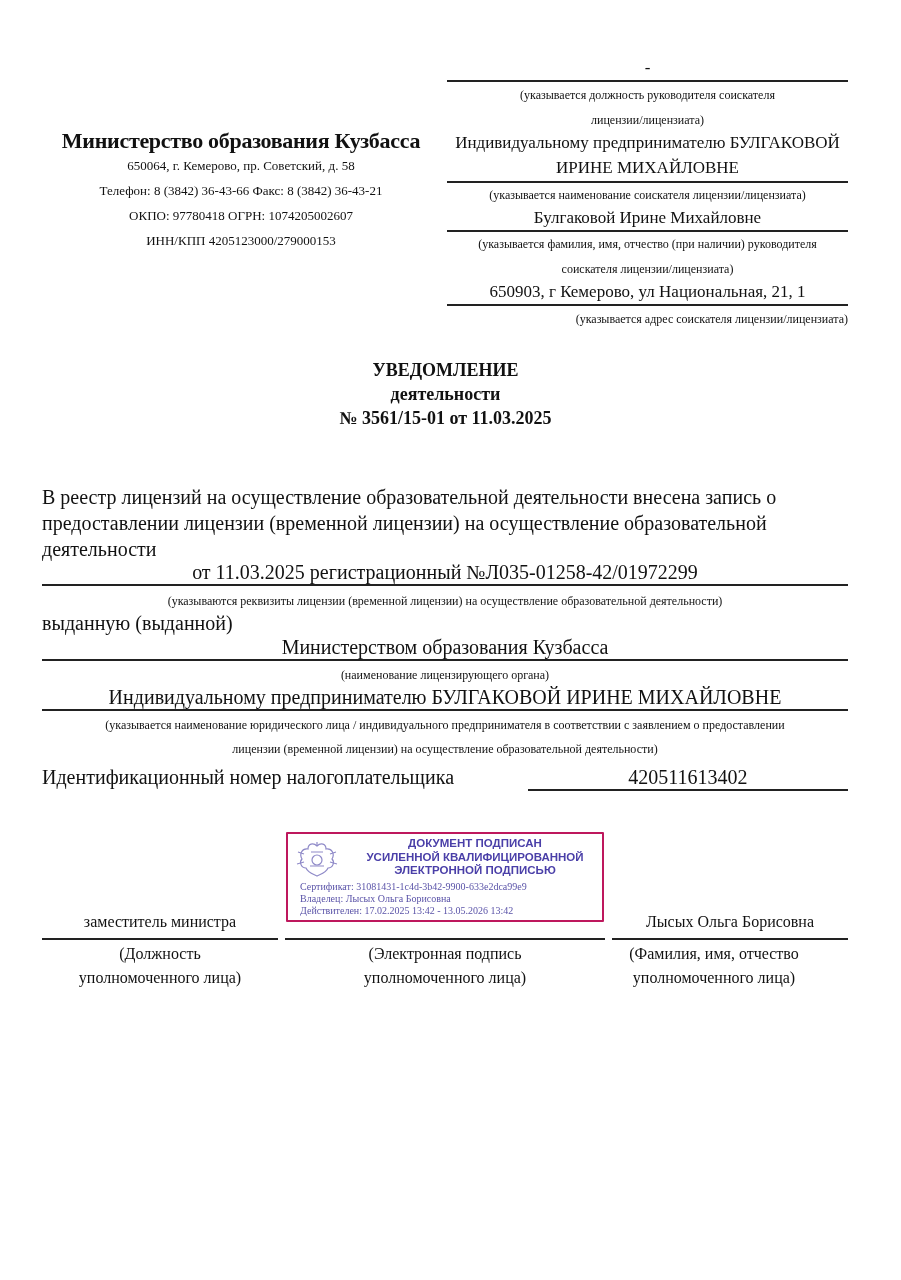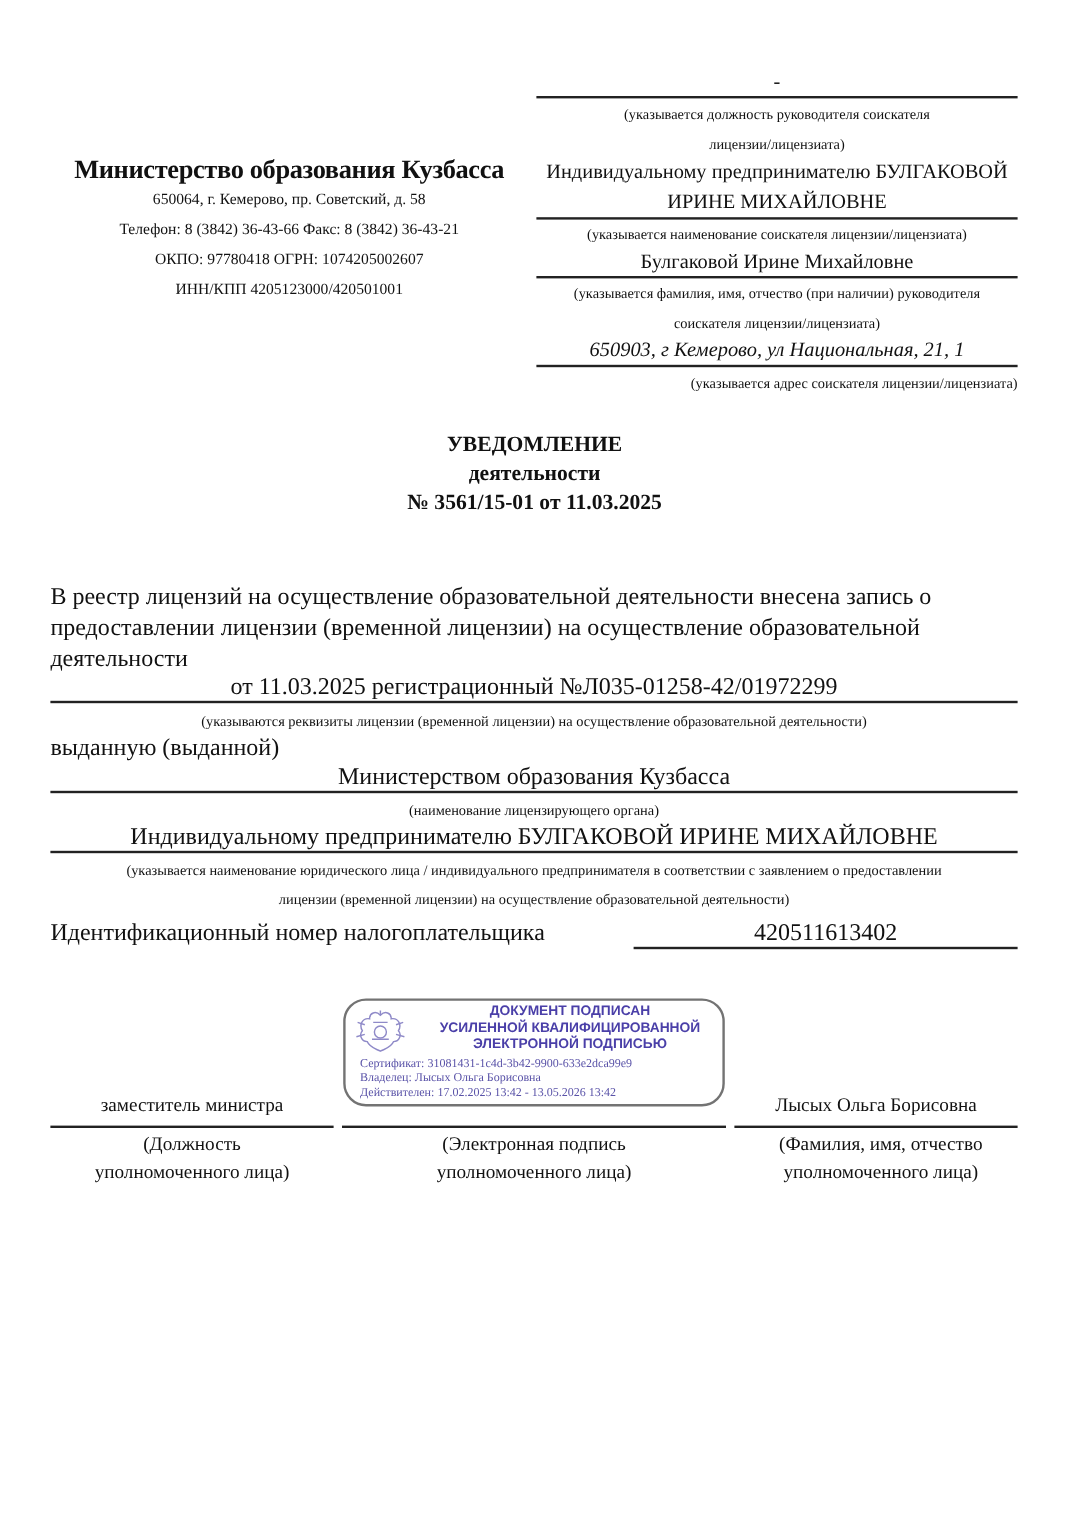--- a/index.html
+++ b/index.html
@@ -18,49 +18,49 @@
     .hr-val { left: 447px; width: 401px; font-size: 17px; }
 
     
     #doc-title { left: 40px; width: 811px; top: 358px; font-size: 18px; font-weight: bold; line-height: 24px; }
 
     
     .body-txt { font-size: 20px; }
     .hint { font-size: 12px; }
 
     
-    #stamp { left: 286px; top: 832px; width: 314px; height: 86px; border: 2px solid #737373; border-radius: 19px; background: #fff; }
+    #stamp { left: 286px; top: 832px; width: 314px; height: 86px; border: 2px solid #be185d; border-radius: 1px; background: #fff; }
     #stamp-head { left: 60px; top: 3px; width: 254px; color: #4a3fa8; font-family: "Liberation Sans", "DejaVu Sans", sans-serif; font-weight: bold; font-size: 11.5px; line-height: 13.5px; }
     .stamp-line { left: 12px; font-size: 10px; color: #5a53a8; }
     #emblem { left: 8px; top: 6px; width: 42px; height: 40px; }
 
     .sig-col { font-size: 16px; line-height: 24px; }
   </style>
 </head>
 <body>
 
 <div class="abs c" id="org-name">Министерство образования Кузбасса</div>
 <div class="abs c org-info" style="top:158px;">650064, г. Кемерово, пр. Советский, д. 58</div>
 <div class="abs c org-info" style="top:183px;">Телефон: 8 (3842) 36-43-66 Факс: 8 (3842) 36-43-21</div>
 <div class="abs c org-info" style="top:208px;">ОКПО: 97780418 ОГРН: 1074205002607</div>
-<div class="abs c org-info" style="top:233px;">ИНН/КПП 4205123000/420501001</div>
+<div class="abs c org-info" style="top:233px;">ИНН/КПП 4205123000/279000153</div>
 
 <div class="abs c hr-val" style="top:58px;">-</div>
 <div class="line" style="left:447px; width:401px; top:80px;"></div>
 <div class="abs c hr-small" style="top:88px;">(указывается должность руководителя соискателя</div>
 <div class="abs c hr-small" style="top:113px;">лицензии/лицензиата)</div>
 <div class="abs c hr-val" style="top:133px;">Индивидуальному предпринимателю БУЛГАКОВОЙ</div>
 <div class="abs c hr-val" style="top:158px;">ИРИНЕ МИХАЙЛОВНЕ</div>
 <div class="line" style="left:447px; width:401px; top:181px;"></div>
 <div class="abs c hr-small" style="top:188px;">(указывается наименование соискателя лицензии/лицензиата)</div>
 <div class="abs c hr-val" style="top:208px;">Булгаковой Ирине Михайловне</div>
 <div class="line" style="left:447px; width:401px; top:230px;"></div>
 <div class="abs c hr-small" style="top:237px;">(указывается фамилия, имя, отчество (при наличии) руководителя</div>
 <div class="abs c hr-small" style="top:262px;">соискателя лицензии/лицензиата)</div>
-<div class="abs c hr-val" style="top:282px;font-style:italic;">650903, г Кемерово, ул Национальная, 21, 1</div>
+<div class="abs c hr-val" style="top:282px;">650903, г Кемерово, ул Национальная, 21, 1</div>
 <div class="line" style="left:447px; width:401px; top:304px;"></div>
 <div class="abs c hr-small" style="top:312px;text-align:right;">(указывается адрес соискателя лицензии/лицензиата)</div>
 
 <div class="abs c" id="doc-title">
   <div>УВЕДОМЛЕНИЕ</div>
   <div>деятельности</div>
   <div>№ 3561/15-01 от 11.03.2025</div>
 </div>
 
 <div class="abs body-txt" style="left:42px; top:486px; width:820px;">В реестр лицензий на осуществление образовательной деятельности внесена запись о</div>
@@ -110,16 +110,16 @@
 <div class="line" style="left:612px; width:236px; top:938px;"></div>
 
 <div class="abs c sig-col" style="left:42px; top:942px; width:236px;">
   <div>(Должность</div>
   <div>уполномоченного лица)</div>
 </div>
 <div class="abs c sig-col" style="left:285px; top:942px; width:320px;">
   <div>(Электронная подпись</div>
   <div>уполномоченного лица)</div>
 </div>
-<div class="abs c sig-col" style="left:616px; top:942px; width:236px;">
+<div class="abs c sig-col" style="left:596px; top:942px; width:236px;">
   <div>(Фамилия, имя, отчество</div>
   <div>уполномоченного лица)</div>
 </div>
 
 </body></html>

